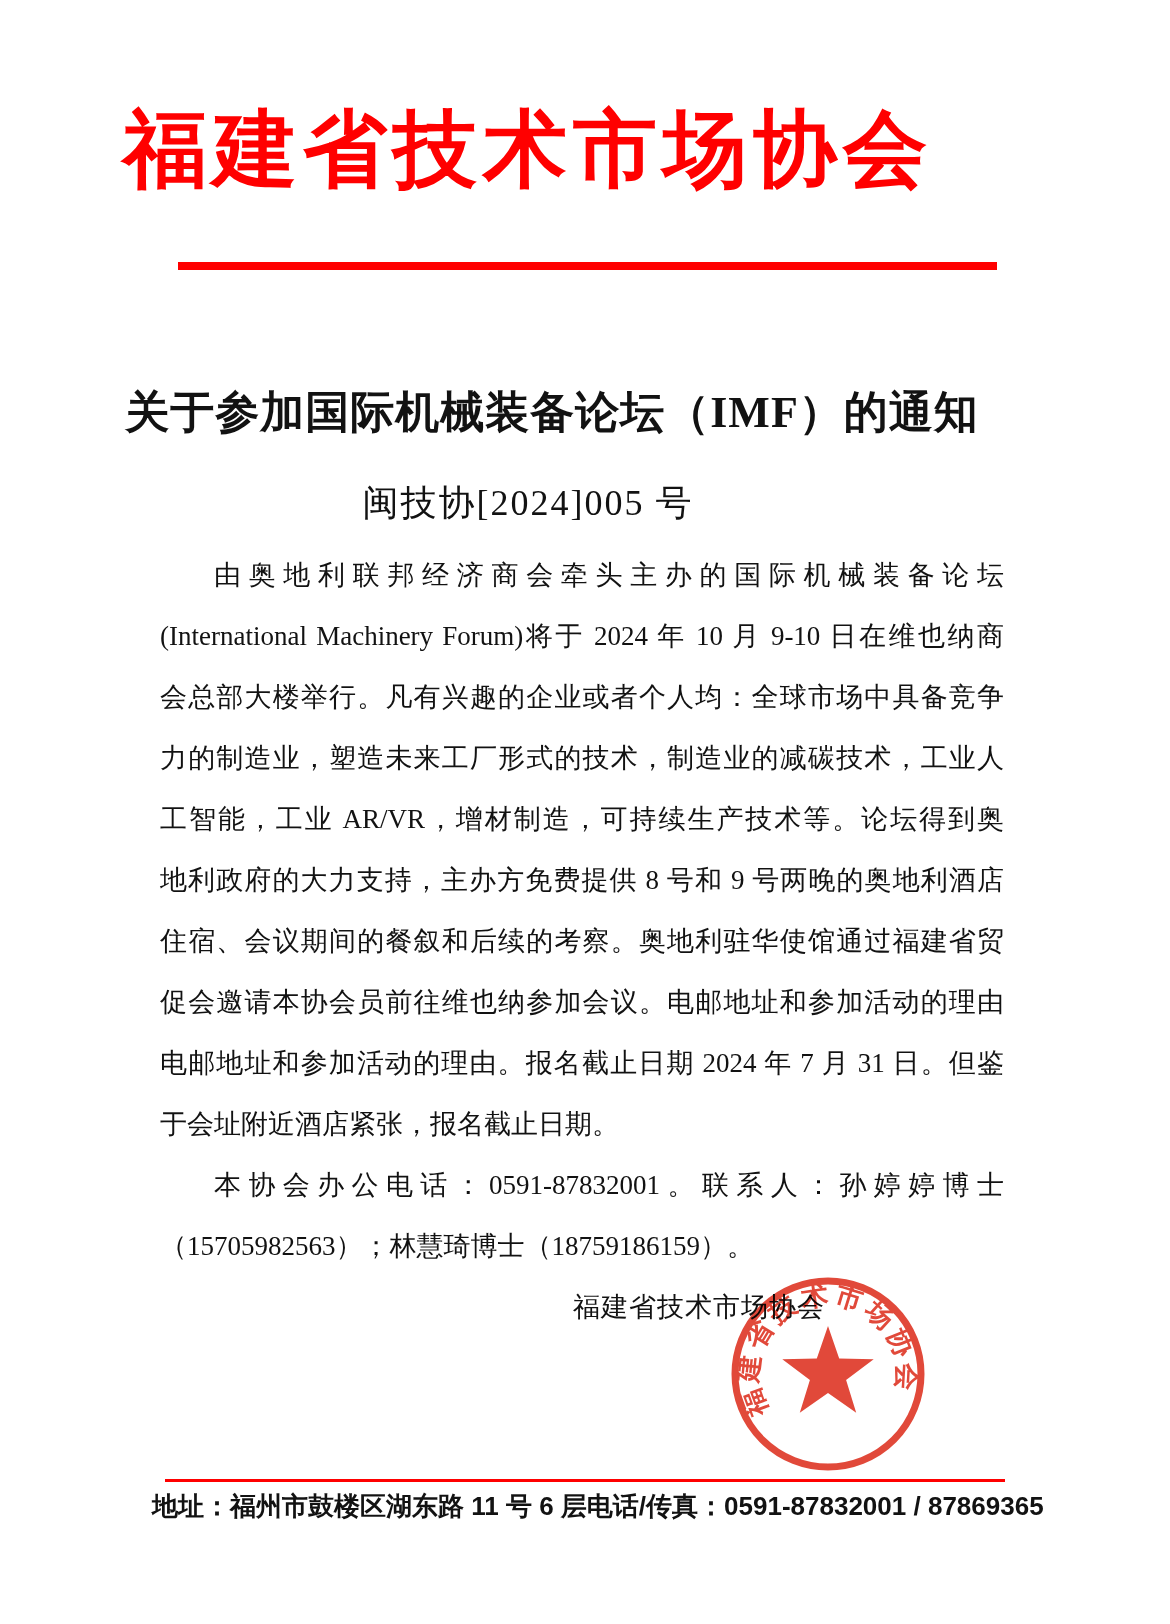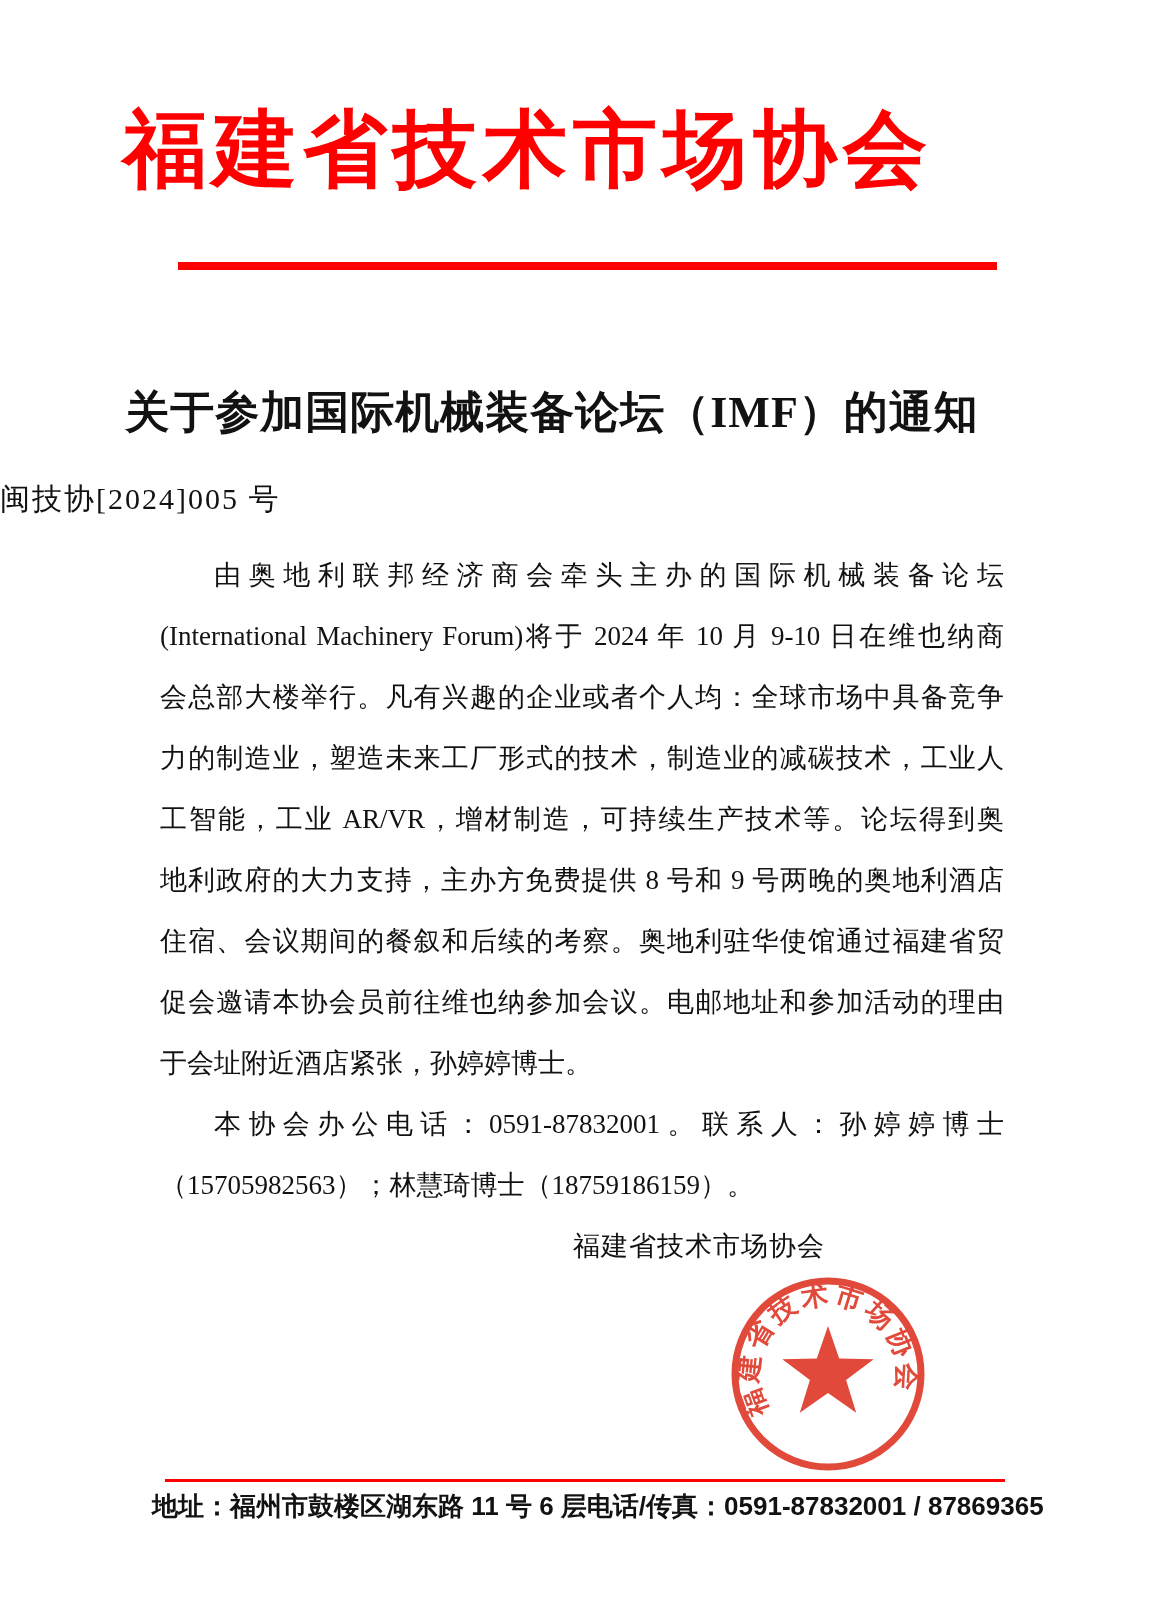--- a/index.html
+++ b/index.html
@@ -45,21 +45,22 @@
     text-align:center;
     font-size:44px;
     font-weight:bold;
     letter-spacing:1px;
     white-space:nowrap;
     padding-left:48px;
   }
   .doc-number{
     position:absolute;
     top:479px;left:0;right:0;
-    font-size:30px;
+    text-align:center;
+    font-size:36px;
     letter-spacing:2px;
   }
   
   .body-text{
     position:absolute;
     top:545px;left:160px;
     width:844px;
     font-size:27px;
     line-height:61px;
   }
@@ -124,21 +125,22 @@
 
   <div class="body-text">
     <div class="bline indent">由奥地利联邦经济商会牵头主办的国际机械装备论坛</div>
     <div class="bline">(International Machinery Forum)将于 2024 年 10 月 9-10 日在维也纳商</div>
     <div class="bline">会总部大楼举行。凡有兴趣的企业或者个人均：全球市场中具备竞争</div>
     <div class="bline">力的制造业，塑造未来工厂形式的技术，制造业的减碳技术，工业人</div>
     <div class="bline">工智能，工业 AR/VR，增材制造，可持续生产技术等。论坛得到奥</div>
     <div class="bline">地利政府的大力支持，主办方免费提供 8 号和 9 号两晚的奥地利酒店</div>
     <div class="bline">住宿、会议期间的餐叙和后续的考察。奥地利驻华使馆通过福建省贸</div>
     <div class="bline">促会邀请本协会员前往维也纳参加会议。电邮地址和参加活动的理由</div>
-    <div class="bline last">于会址附近酒店紧张，孙婷婷博士。</div>
+    <div class="bline">电邮地址和参加活动的理由。报名截止日期 2024 年 7 月 31 日。但鉴</div>
+    <div class="bline last">于会址附近酒店紧张，报名截止日期。</div>
     <div class="bline indent">本协会办公电话：0591-87832001。联系人：孙婷婷博士</div>
     <div class="bline last">（15705982563）；林慧琦博士（18759186159）。</div>
     <div class="sig-line">福建省技术市场协会</div>
   </div>
 
   <svg class="stamp" viewBox="0 0 210 210">
     <circle cx="105" cy="105" r="93" fill="none" stroke="var(--stamp-color)" stroke-width="7"></circle>
     <polygon points="105,57 116.2,89.6 150.7,90.2 123.1,110.9 133.2,143.8 105,124 76.8,143.8 86.9,110.9 59.3,90.2 93.8,89.6" fill="var(--stamp-color)"></polygon>
     <defs>
       <path id="sealArc" d="M 47.7 145.2 A 70 70 0 1 1 162.3 145.2" fill="none"></path>

